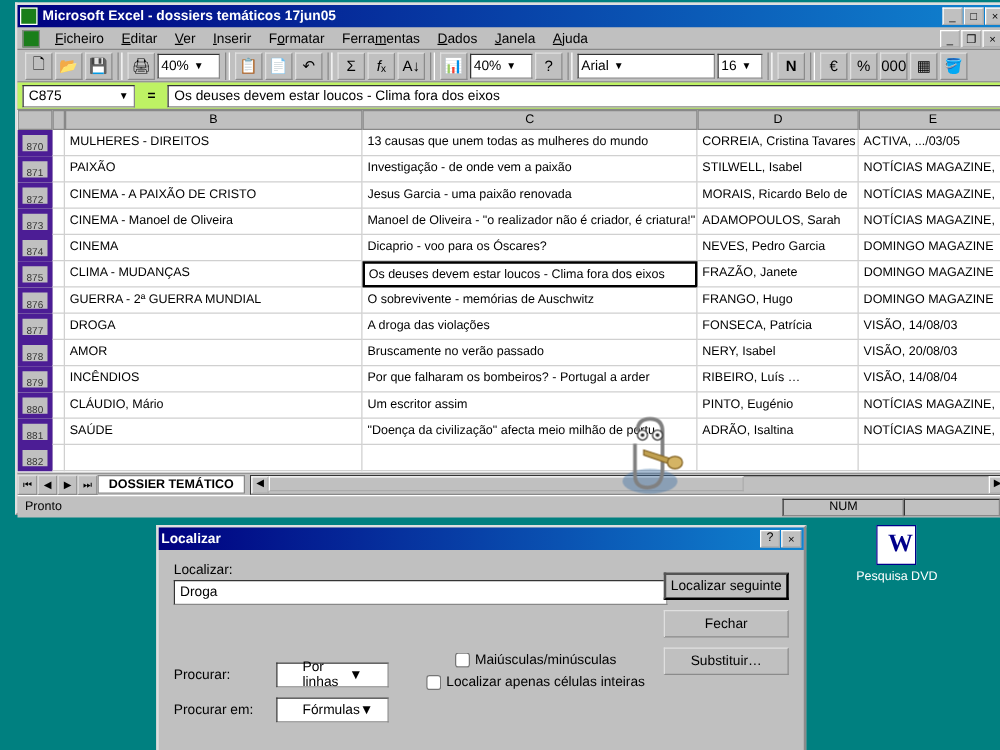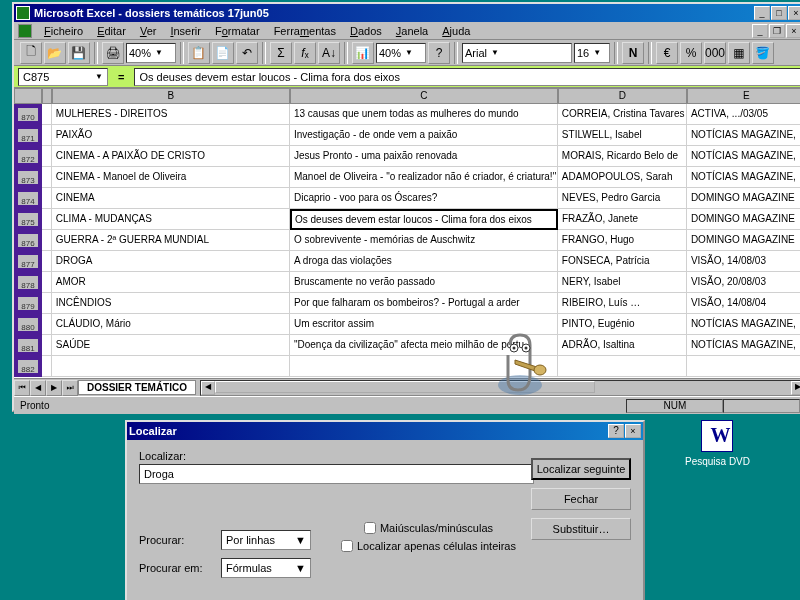--- a/index.html
+++ b/index.html
@@ -59,21 +59,21 @@
 .status-cell { border: 1px inset #888; padding: 0 36px; height: 14px; line-height: 12px; }
 
 
 .find-dialog { left: 125px; top: 420px; width: 520px; height: 223px; }
 .dlg-body { padding: 10px 12px; font-size: 11px; position: relative; height: 150px; }
 .dlg-label { display: block; margin-bottom: 2px; }
 .dlg-input { width: 395px; height: 20px; background: white; border: 1px inset #888; padding: 2px 4px; font-size: 11px; }
 .dlg-btn { position: absolute; right: 12px; width: 100px; height: 22px; background: #c0c0c0; border: 1px outset #dfdfdf; font-size: 11px; cursor: pointer; }
 .dlg-btn.primary { border: 2px outset #000; }
 .dlg-row { display: flex; align-items: center; gap: 8px; margin-top: 8px; }
-.dlg-combo { width: 90px; height: 20px; background: white; border: 1px inset #888; font-size: 11px; padding: 0 4px; display: flex; align-items: center; justify-content: space-between; }
+.dlg-combo { width: 90px; height: 20px; background: white; border: 1px inset #888; font-size: 11px; padding: 0 20px; display: flex; align-items: center; justify-content: space-between; }
 .dlg-check { display: flex; align-items: center; gap: 4px; justify-content: center; }
 .dlg-check input { width: 12px; height: 12px; }
 .help-btn { width: 16px; height: 14px; background: #c0c0c0; border: 1px outset #fff; font-size: 10px; text-align: center; line-height: 12px; margin-right: 1px; color: #000; }
 
 
 .desktop-icon { position: absolute; right: 50px; top: 420px; text-align: center; color: white; font-size: 10px; cursor: pointer; }
 .desktop-icon-img { width: 32px; height: 32px; background: white; border: 1px solid #00008b; margin: 0 auto 4px; position: relative; }
 .desktop-icon-img::after { content: "W"; color: #00008b; font-weight: bold; font-size: 20px; font-family: serif; position: absolute; top: 3px; left: 8px; }
 
 
@@ -192,21 +192,21 @@
           <div class="cell col-a"></div>
           <div class="cell col-b">PAIXÃO</div>
           <div class="cell col-c">Investigação - de onde vem a paixão</div>
           <div class="cell col-d">STILWELL, Isabel</div>
           <div class="cell col-e">NOTÍCIAS MAGAZINE,</div>
         </div>
         <div class="row">
           <div class="row-header">872</div>
           <div class="cell col-a"></div>
           <div class="cell col-b">CINEMA - A PAIXÃO DE CRISTO</div>
-          <div class="cell col-c">Jesus Pronto - uma paixão renovada</div>
+          <div class="cell col-c">Jesus Garcia - uma paixão renovada</div>
           <div class="cell col-d">MORAIS, Ricardo Belo de</div>
           <div class="cell col-e">NOTÍCIAS MAGAZINE,</div>
         </div>
         <div class="row">
           <div class="row-header">873</div>
           <div class="cell col-a"></div>
           <div class="cell col-b">CINEMA - Manoel de Oliveira</div>
           <div class="cell col-c">Manoel de Oliveira - "o realizador não é criador, é criatura!"</div>
           <div class="cell col-d">ADAMOPOULOS, Sarah</div>
           <div class="cell col-e">NOTÍCIAS MAGAZINE,</div>

